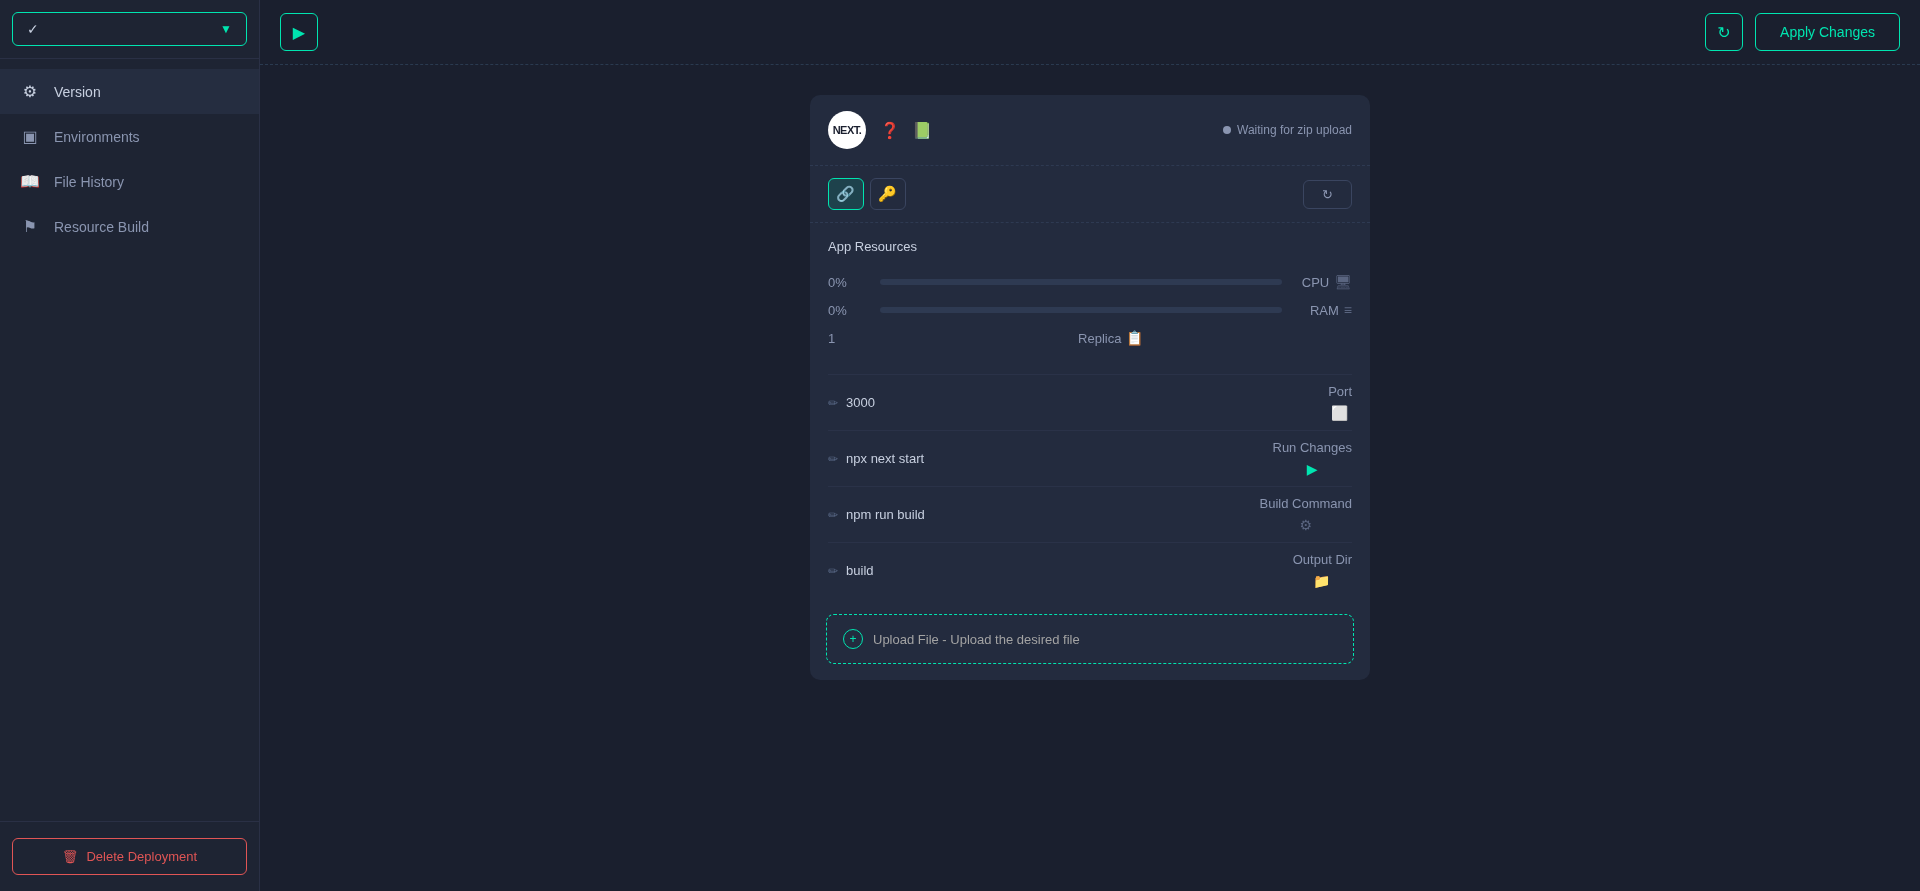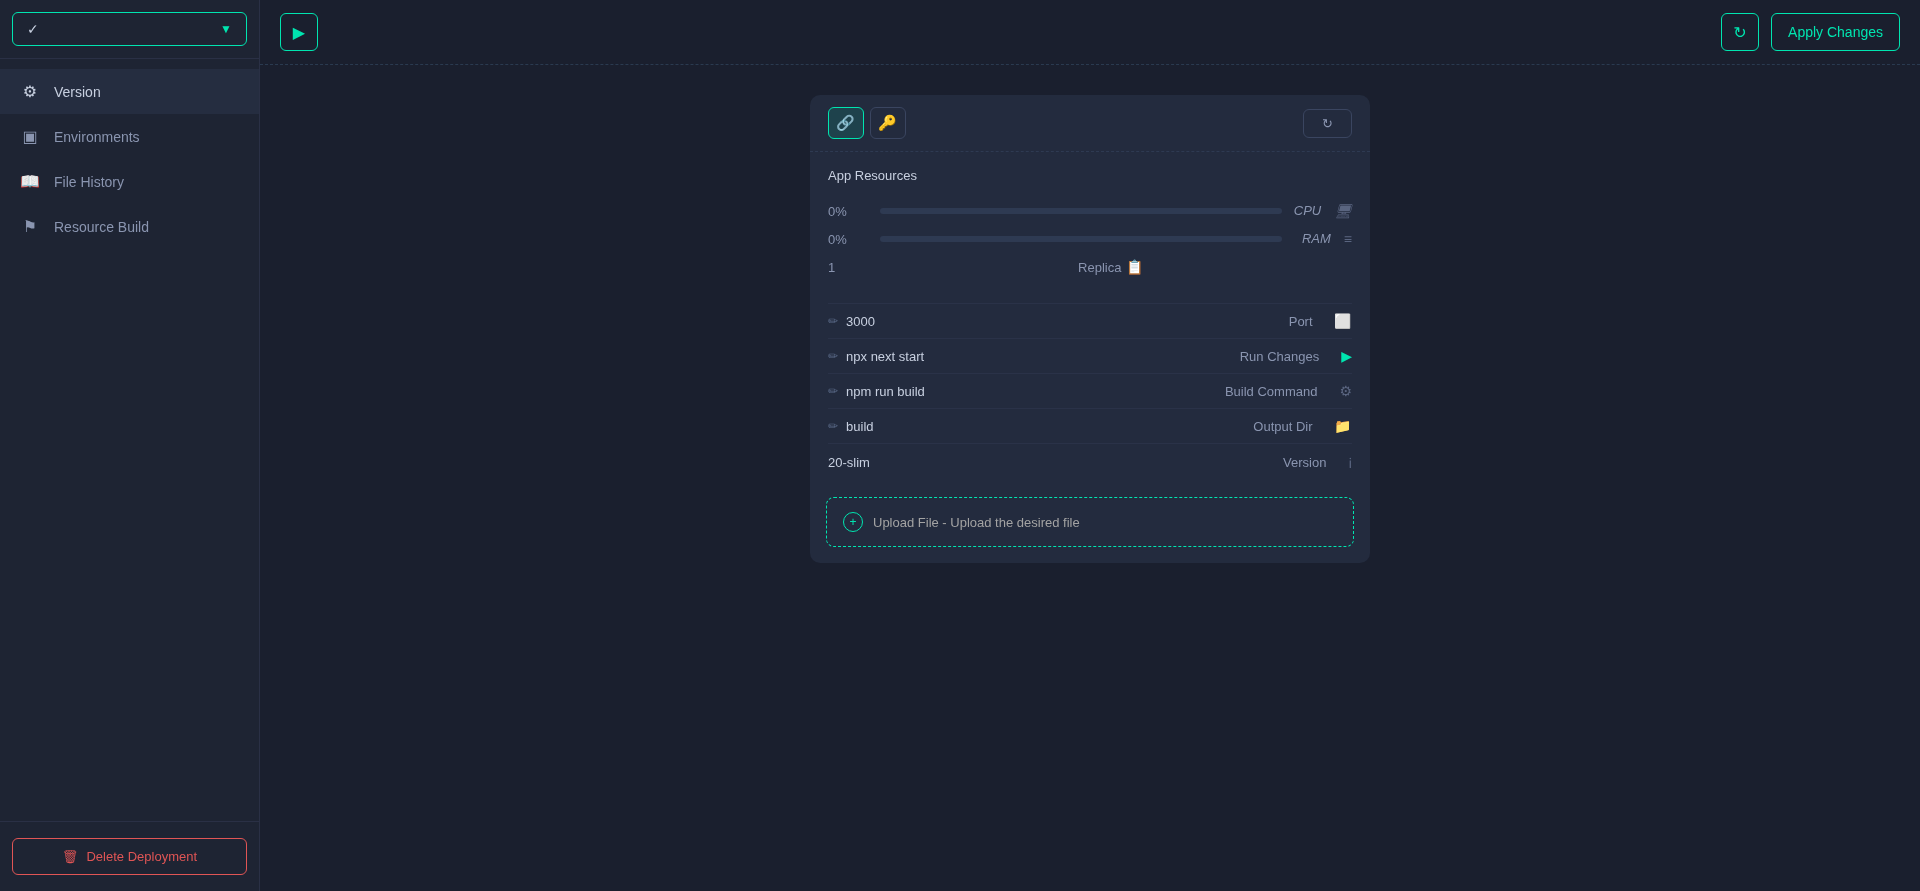--- a/index.html
+++ b/index.html
@@ -143,21 +143,21 @@
       height: 38px;
       border: 1.5px solid #00e5b0;
       border-radius: 6px;
       background: transparent;
       color: #00e5b0;
       font-size: 16px;
       cursor: pointer;
     }
 
     .apply-btn {
-      padding: 10px 16px;
+      padding: 10px 24px;
       background: transparent;
       border: 1.5px solid #00e5b0;
       border-radius: 6px;
       color: #00e5b0;
       font-size: 14px;
       cursor: pointer;
       font-weight: 500;
     }
 
     .content-area {
@@ -329,24 +329,23 @@
       background: #3a4560;
       border-radius: 3px;
     }
 
     .resource-label {
       width: 60px;
       text-align: right;
       font-size: 13px;
       color: #8a95b0;
       display: flex;
-      align-items: flex-start;
+      align-items: center;
       justify-content: flex-end;
-      gap: 13px;
-      font-style: italic;
+      gap: 5px;
     }
 
     .resource-icon {
       font-size: 14px;
       color: #5a6580;
     }
 
     
     .config-rows {
       padding: 0 18px 16px;
@@ -370,23 +369,24 @@
 
     .edit-icon {
       color: #5a6a88;
       font-size: 12px;
       cursor: pointer;
     }
 
     .config-right {
       display: flex;
       align-items: center;
-      gap: 22px;
-      font-size: 13px;
-      color: #8a95b0;
+      gap: 6px;
+      font-size: 13px;
+      color: #8a95b0;
+      flex-direction: column;
     }
 
     .config-right-icon {
       font-size: 14px;
       color: #5a6580;
     }
 
     
     .upload-section {
       padding: 0 16px 16px;
@@ -488,20 +488,33 @@
       <button class="refresh-btn">
         <span>↻</span>
       </button>
       <button class="apply-btn">Apply Changes</button>
     </div>
   </div>
 
   <div class="content-area">
     <div class="app-card">
 
+      <div class="app-card-header">
+        <div class="app-header-left">
+          <div class="app-logo">NEXT.</div>
+          <div class="app-header-icons">
+            <span class="icon-badge green">❓</span>
+            <span class="icon-badge teal">📗</span>
+          </div>
+        </div>
+        <div class="status-text">
+          <span class="status-dot"></span>
+          <span>Waiting for zip upload</span>
+        </div>
+      </div>
 
       <div class="tab-row">
         <div class="tab-buttons">
           <button class="tab-btn active">
             <span>🔗</span>
           </button>
           <button class="tab-btn inactive">
             <span>🔑</span>
           </button>
         </div>
@@ -583,29 +596,20 @@
           <div class="config-left">
             <span class="edit-icon">✏</span>
             <span>build</span>
           </div>
           <div class="config-right">
             <span>Output Dir</span>
             <span class="config-right-icon">📁</span>
           </div>
         </div>
 
-        <div class="config-row">
-          <div class="config-left">
-            <span>20-slim</span>
-          </div>
-          <div class="config-right">
-            <span>Version</span>
-            <span class="config-right-icon">ℹ</span>
-          </div>
-        </div>
 
       </div>
 
       <div class="upload-section">
         <div class="upload-box">
           <div class="upload-icon">+</div>
           <span class="upload-text">Upload File - Upload the desired file</span>
         </div>
       </div>
 

